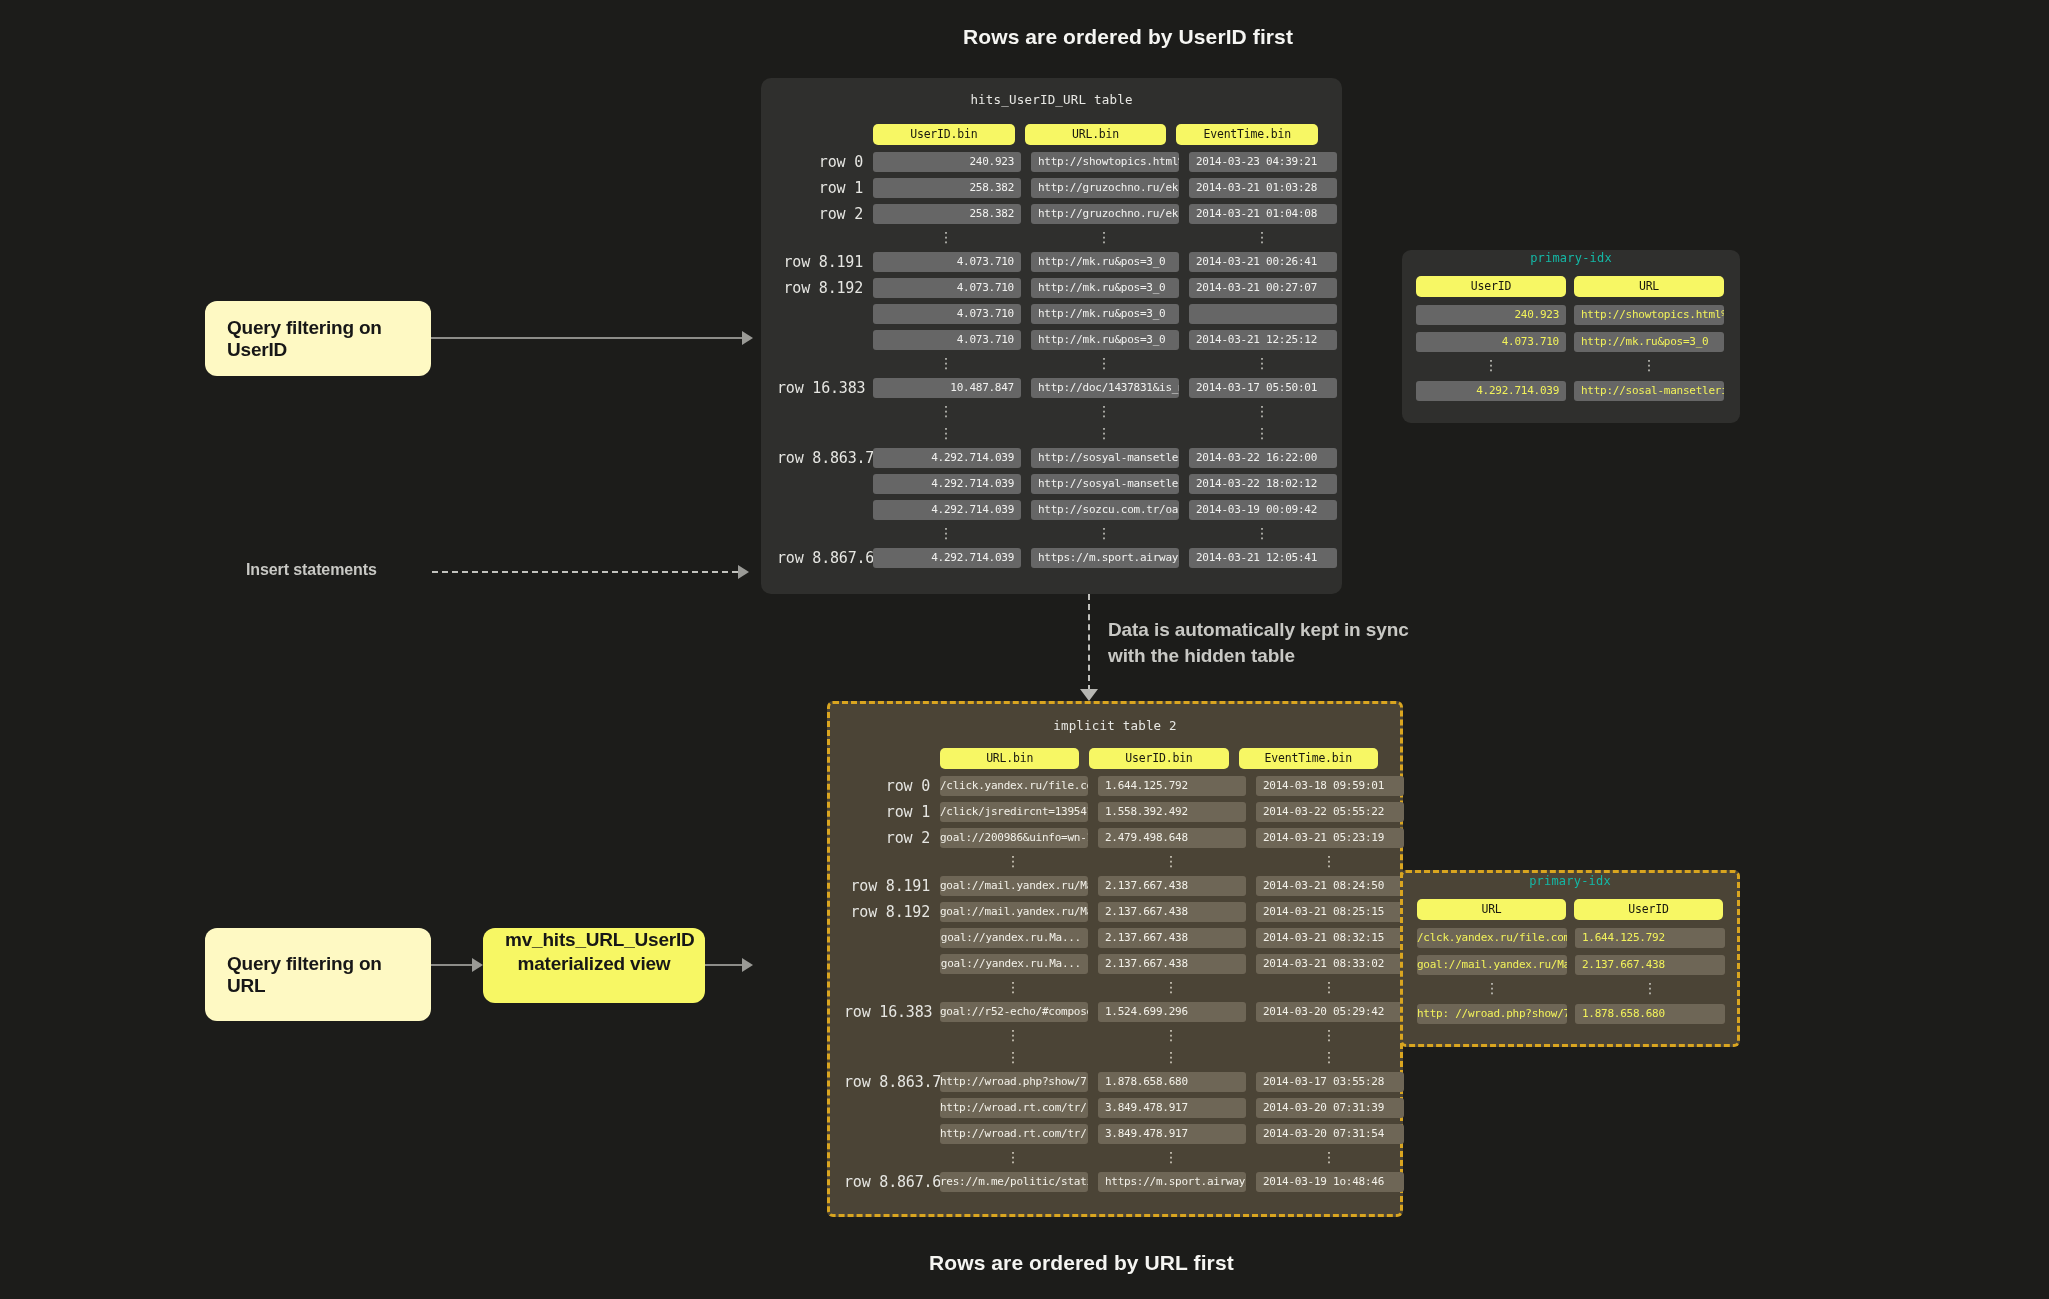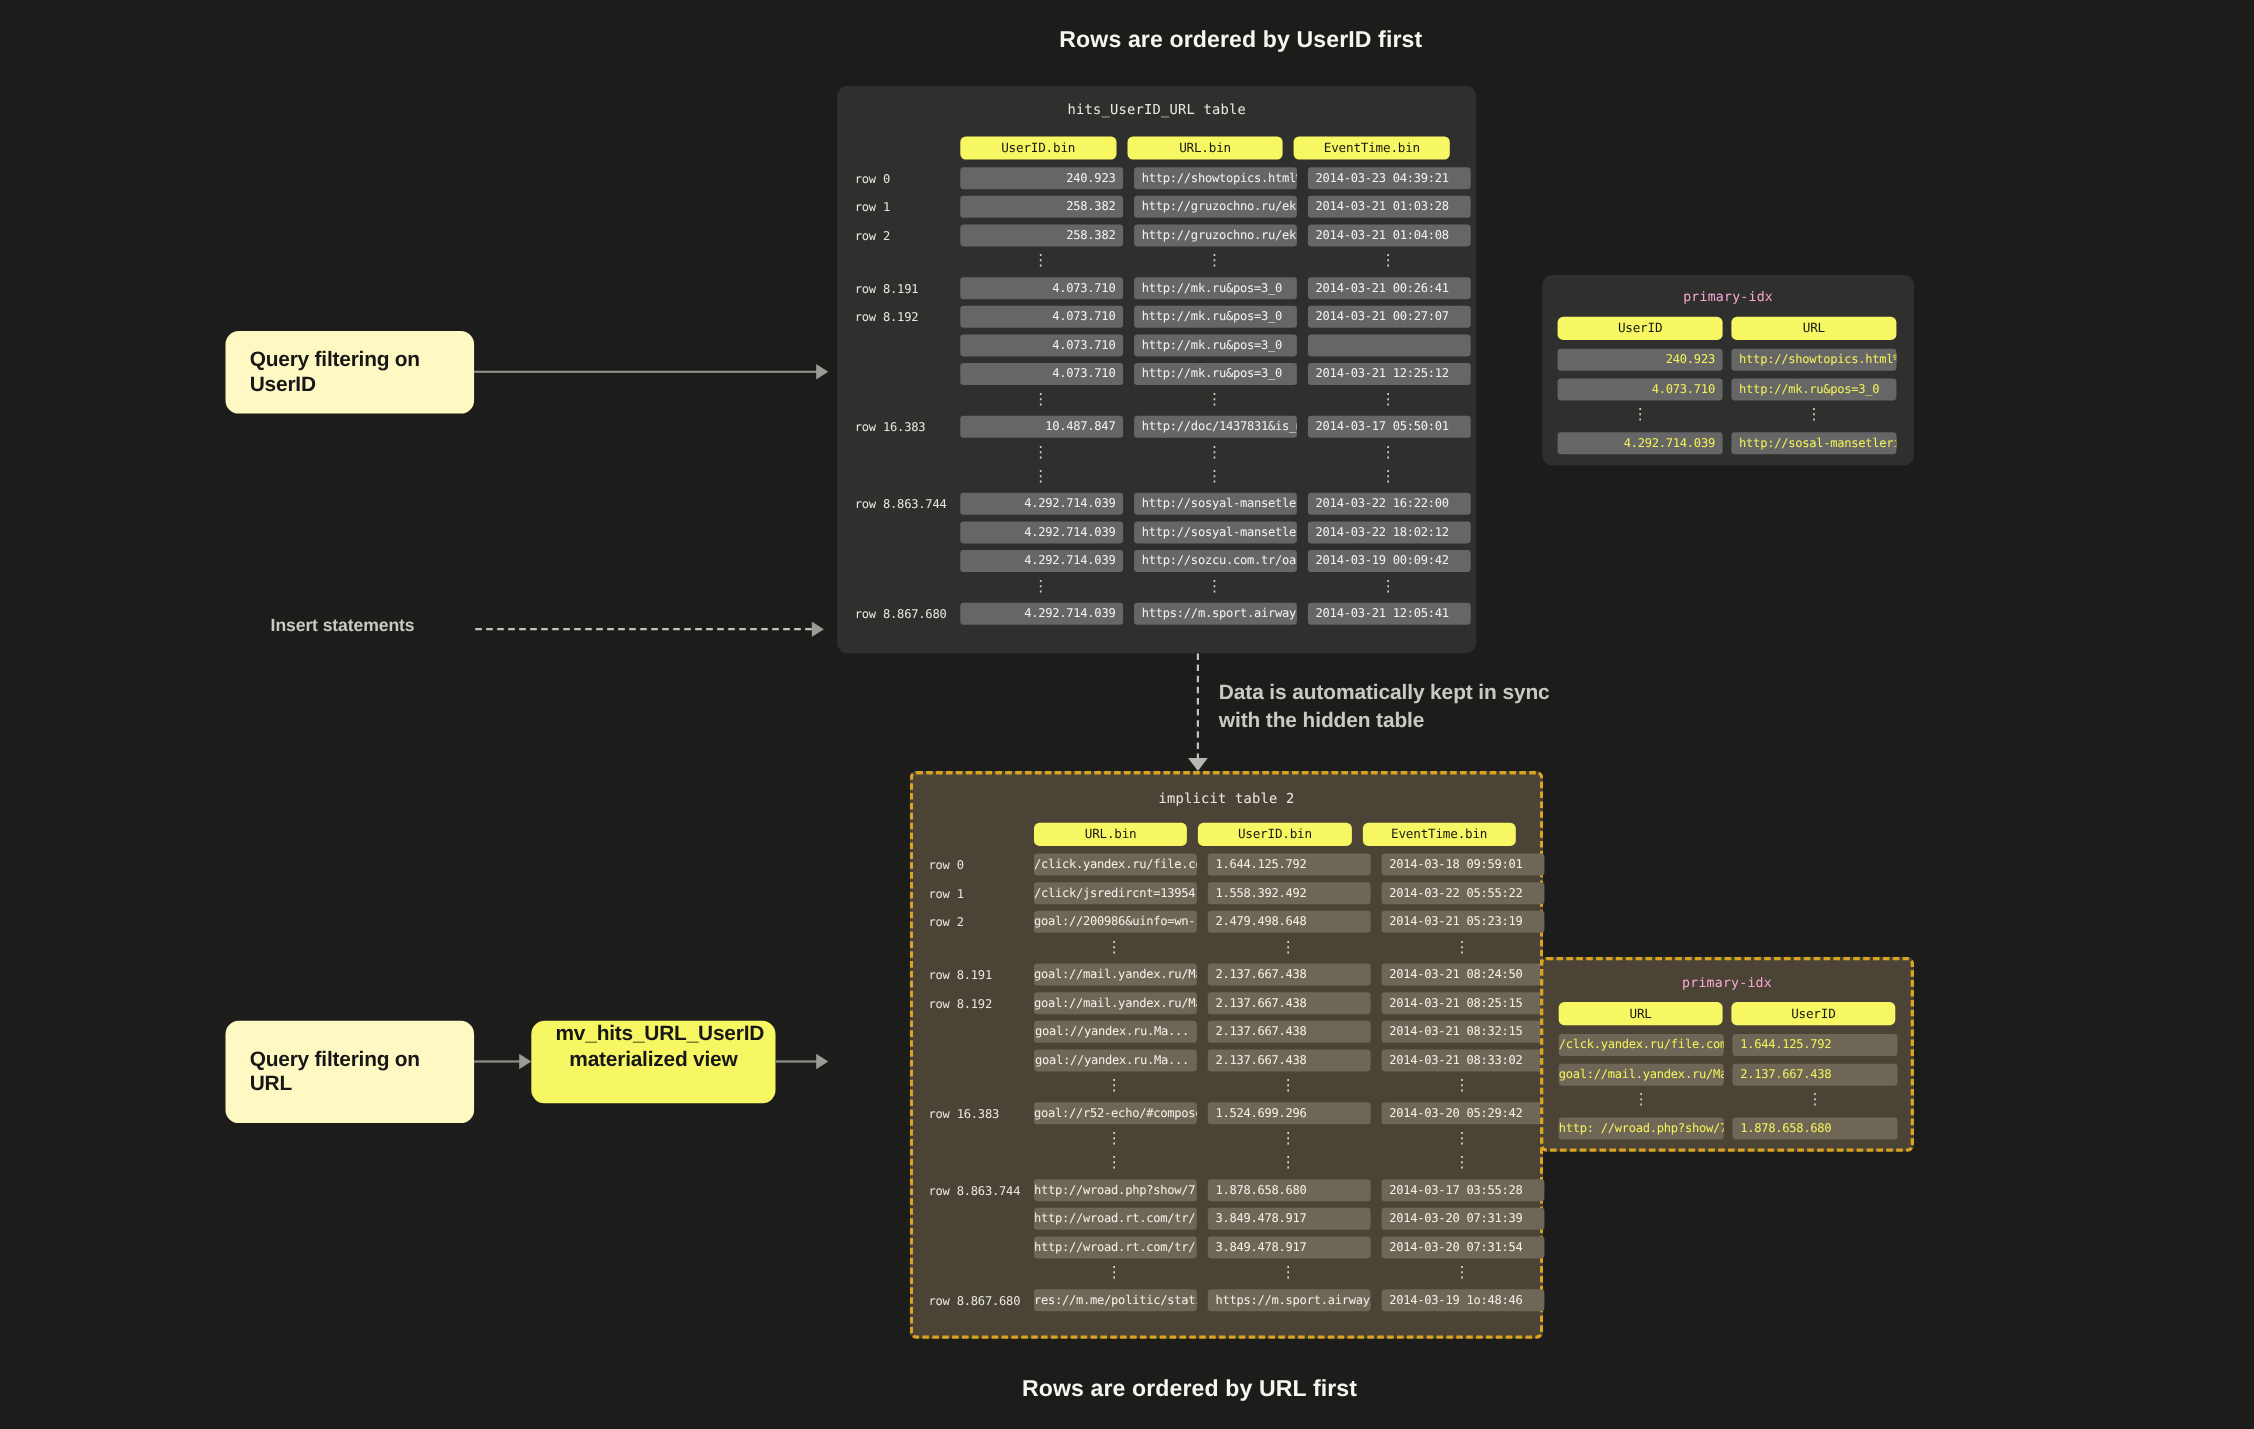--- a/index.html
+++ b/index.html
@@ -60,24 +60,25 @@
     align-items: center;
     height: 20px;
     margin-bottom: 6px;
   }
   .trow.hdr { height: 21px; margin-bottom: 7px; }
   .trow.dots { height: 16px; margin-bottom: 6px; }
 
   .rowlabel {
     width: 96px;
     flex: 0 0 96px;
+    text-align: right;
     padding-right: 10px;
     box-sizing: border-box;
     font-family: "DejaVu Sans Mono", monospace;
-    font-size: 11px;
+    font-size: 15px;
     color: #e6e6e2;
     white-space: nowrap;
     letter-spacing: -0.2px;
   }
 
   .cell {
     flex: 0 0 auto;
     height: 20px;
     line-height: 20px;
     border-radius: 3px;
@@ -151,22 +152,22 @@
   .idx.dark { background: #2f2f2d; }
   .idx.brown {
     background: #4b4436;
     border: 3px dashed #d9a520;
     border-radius: 6px;
   }
   .idx-title {
     text-align: center;
     font-family: "DejaVu Sans Mono", monospace;
     font-size: 12px;
-    color: #f9a8d4;
-    padding-top: 13px;
+    color: #14b8a6;
+    padding-top: 1px;
     letter-spacing: 0.2px;
   }
   .idx-body { padding: 11px 14px 12px 14px; }
   .irow { display: flex; height: 20px; margin-bottom: 7px; }
   .irow.hdr { height: 21px; margin-bottom: 8px; }
   .irow.dots { height: 15px; margin-bottom: 7px; }
   .icell {
     flex: 0 0 auto;
     height: 20px;
     line-height: 20px;

